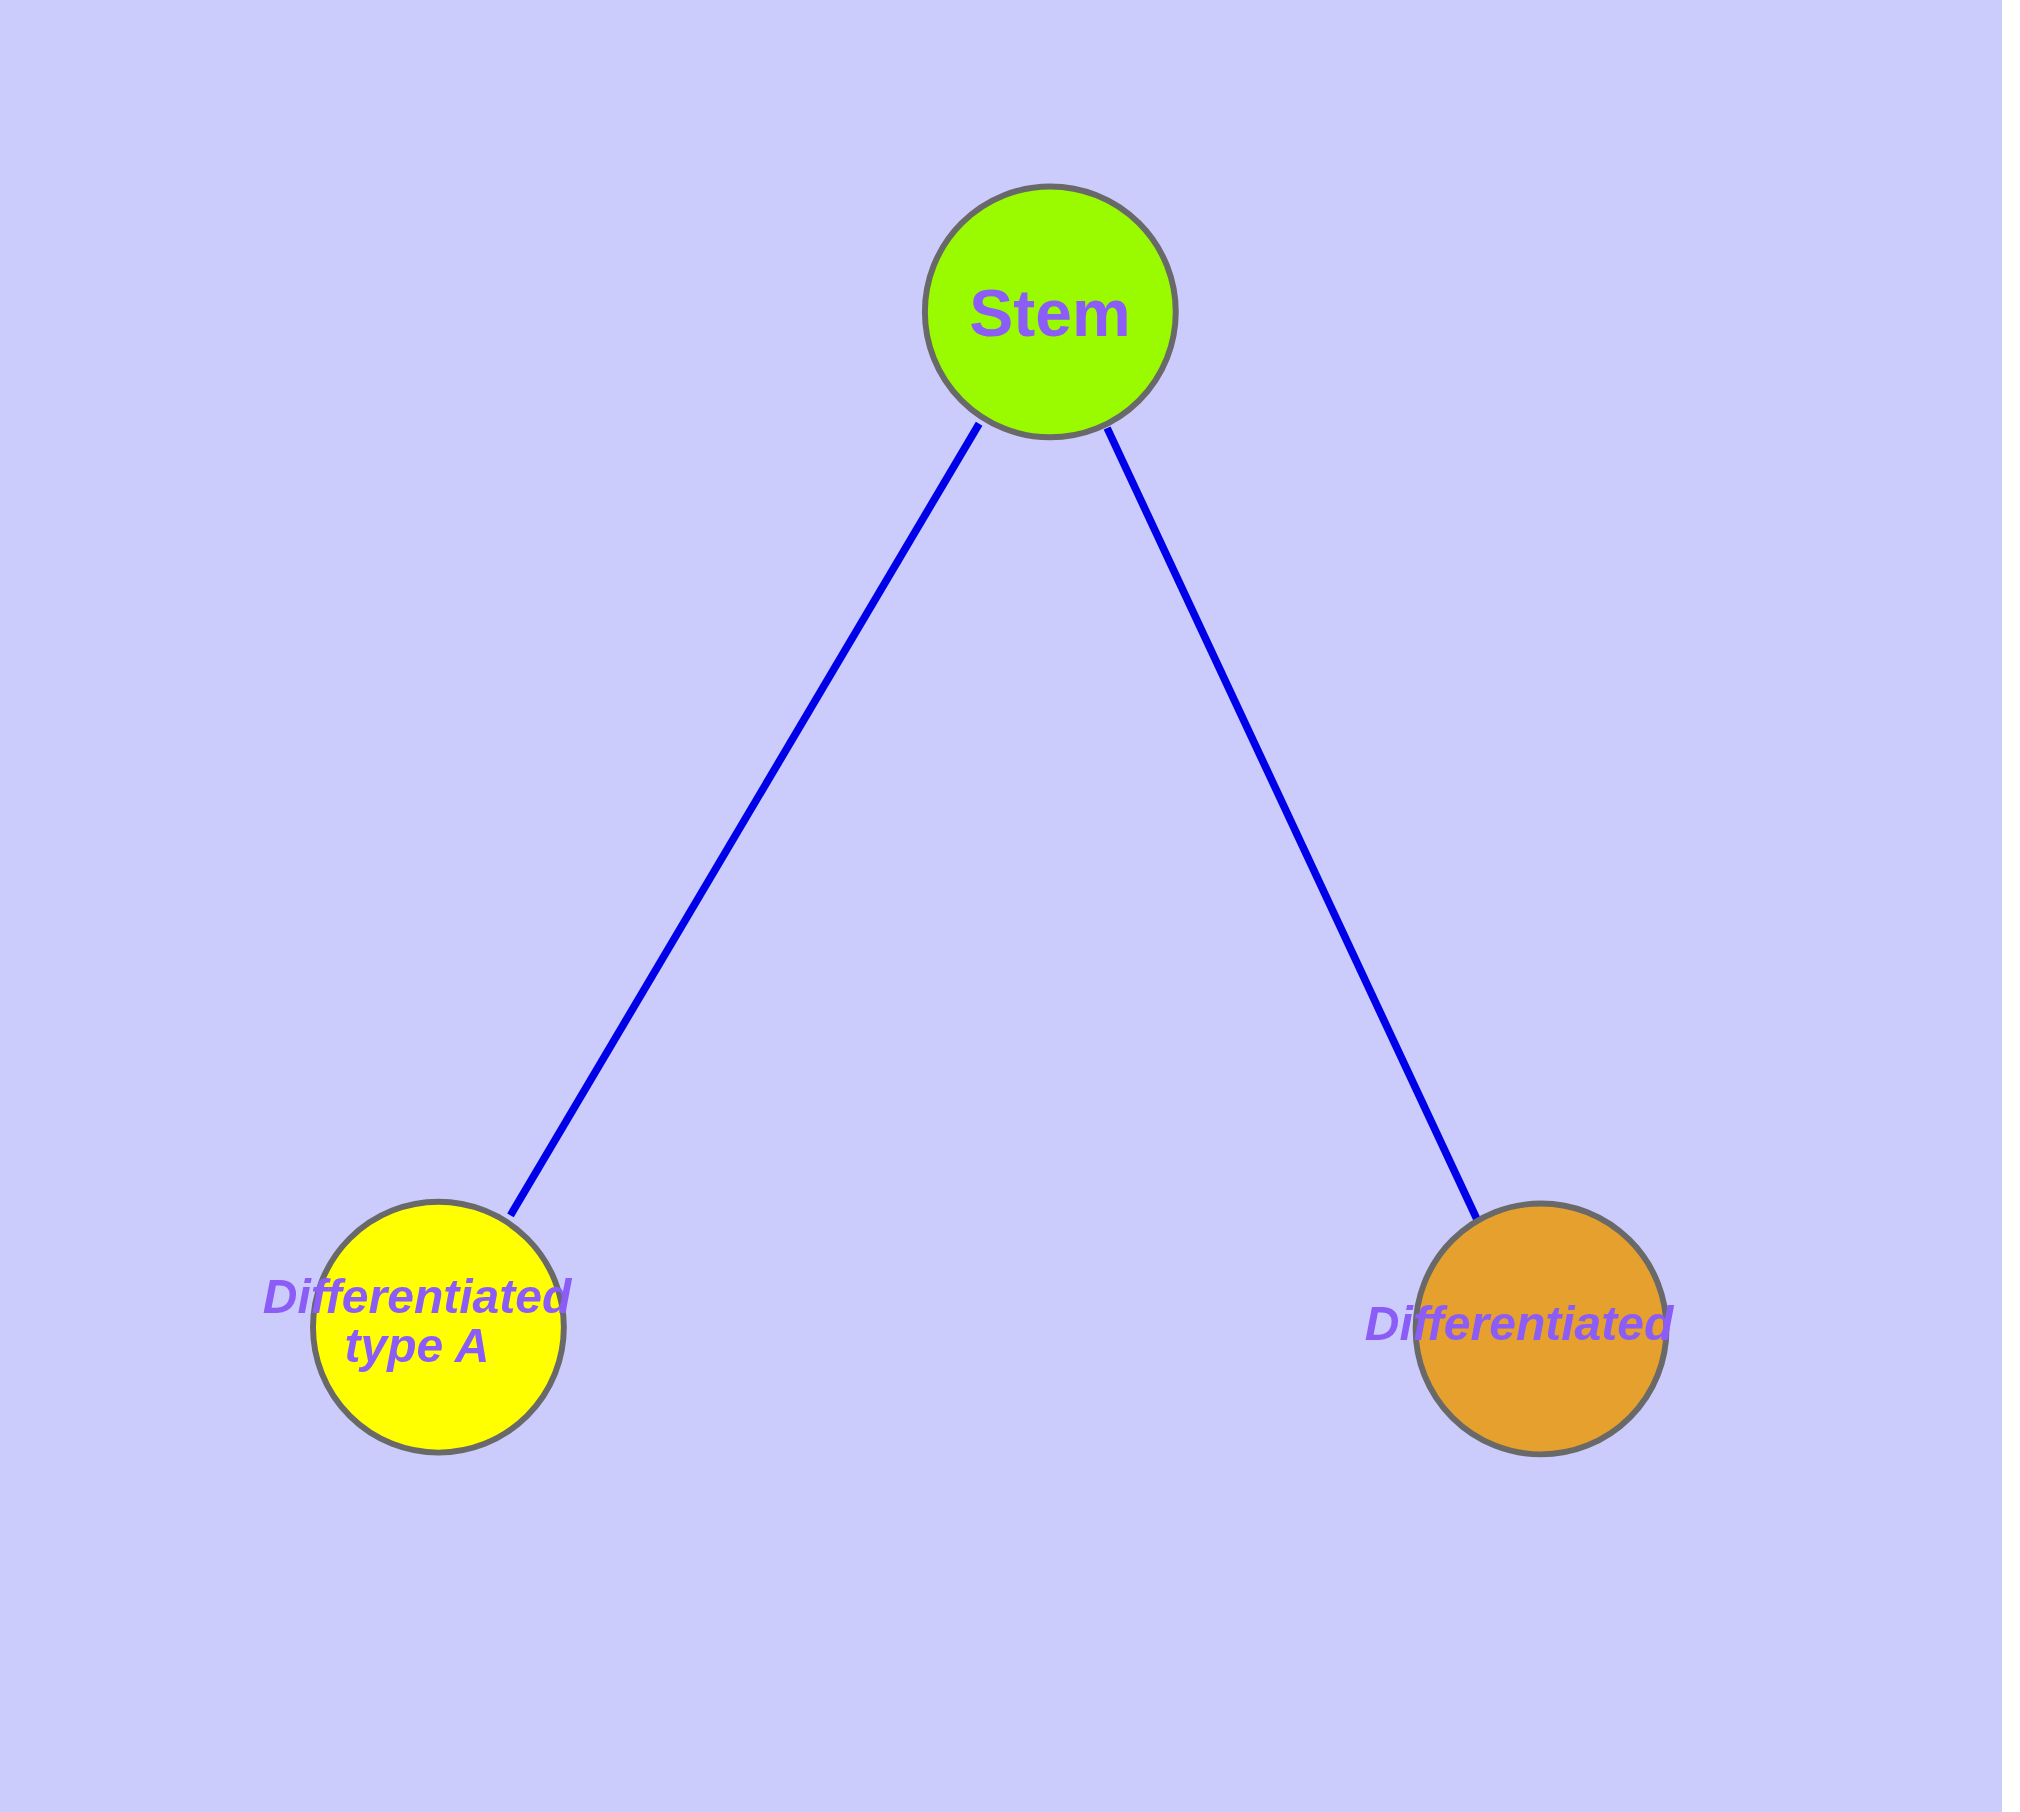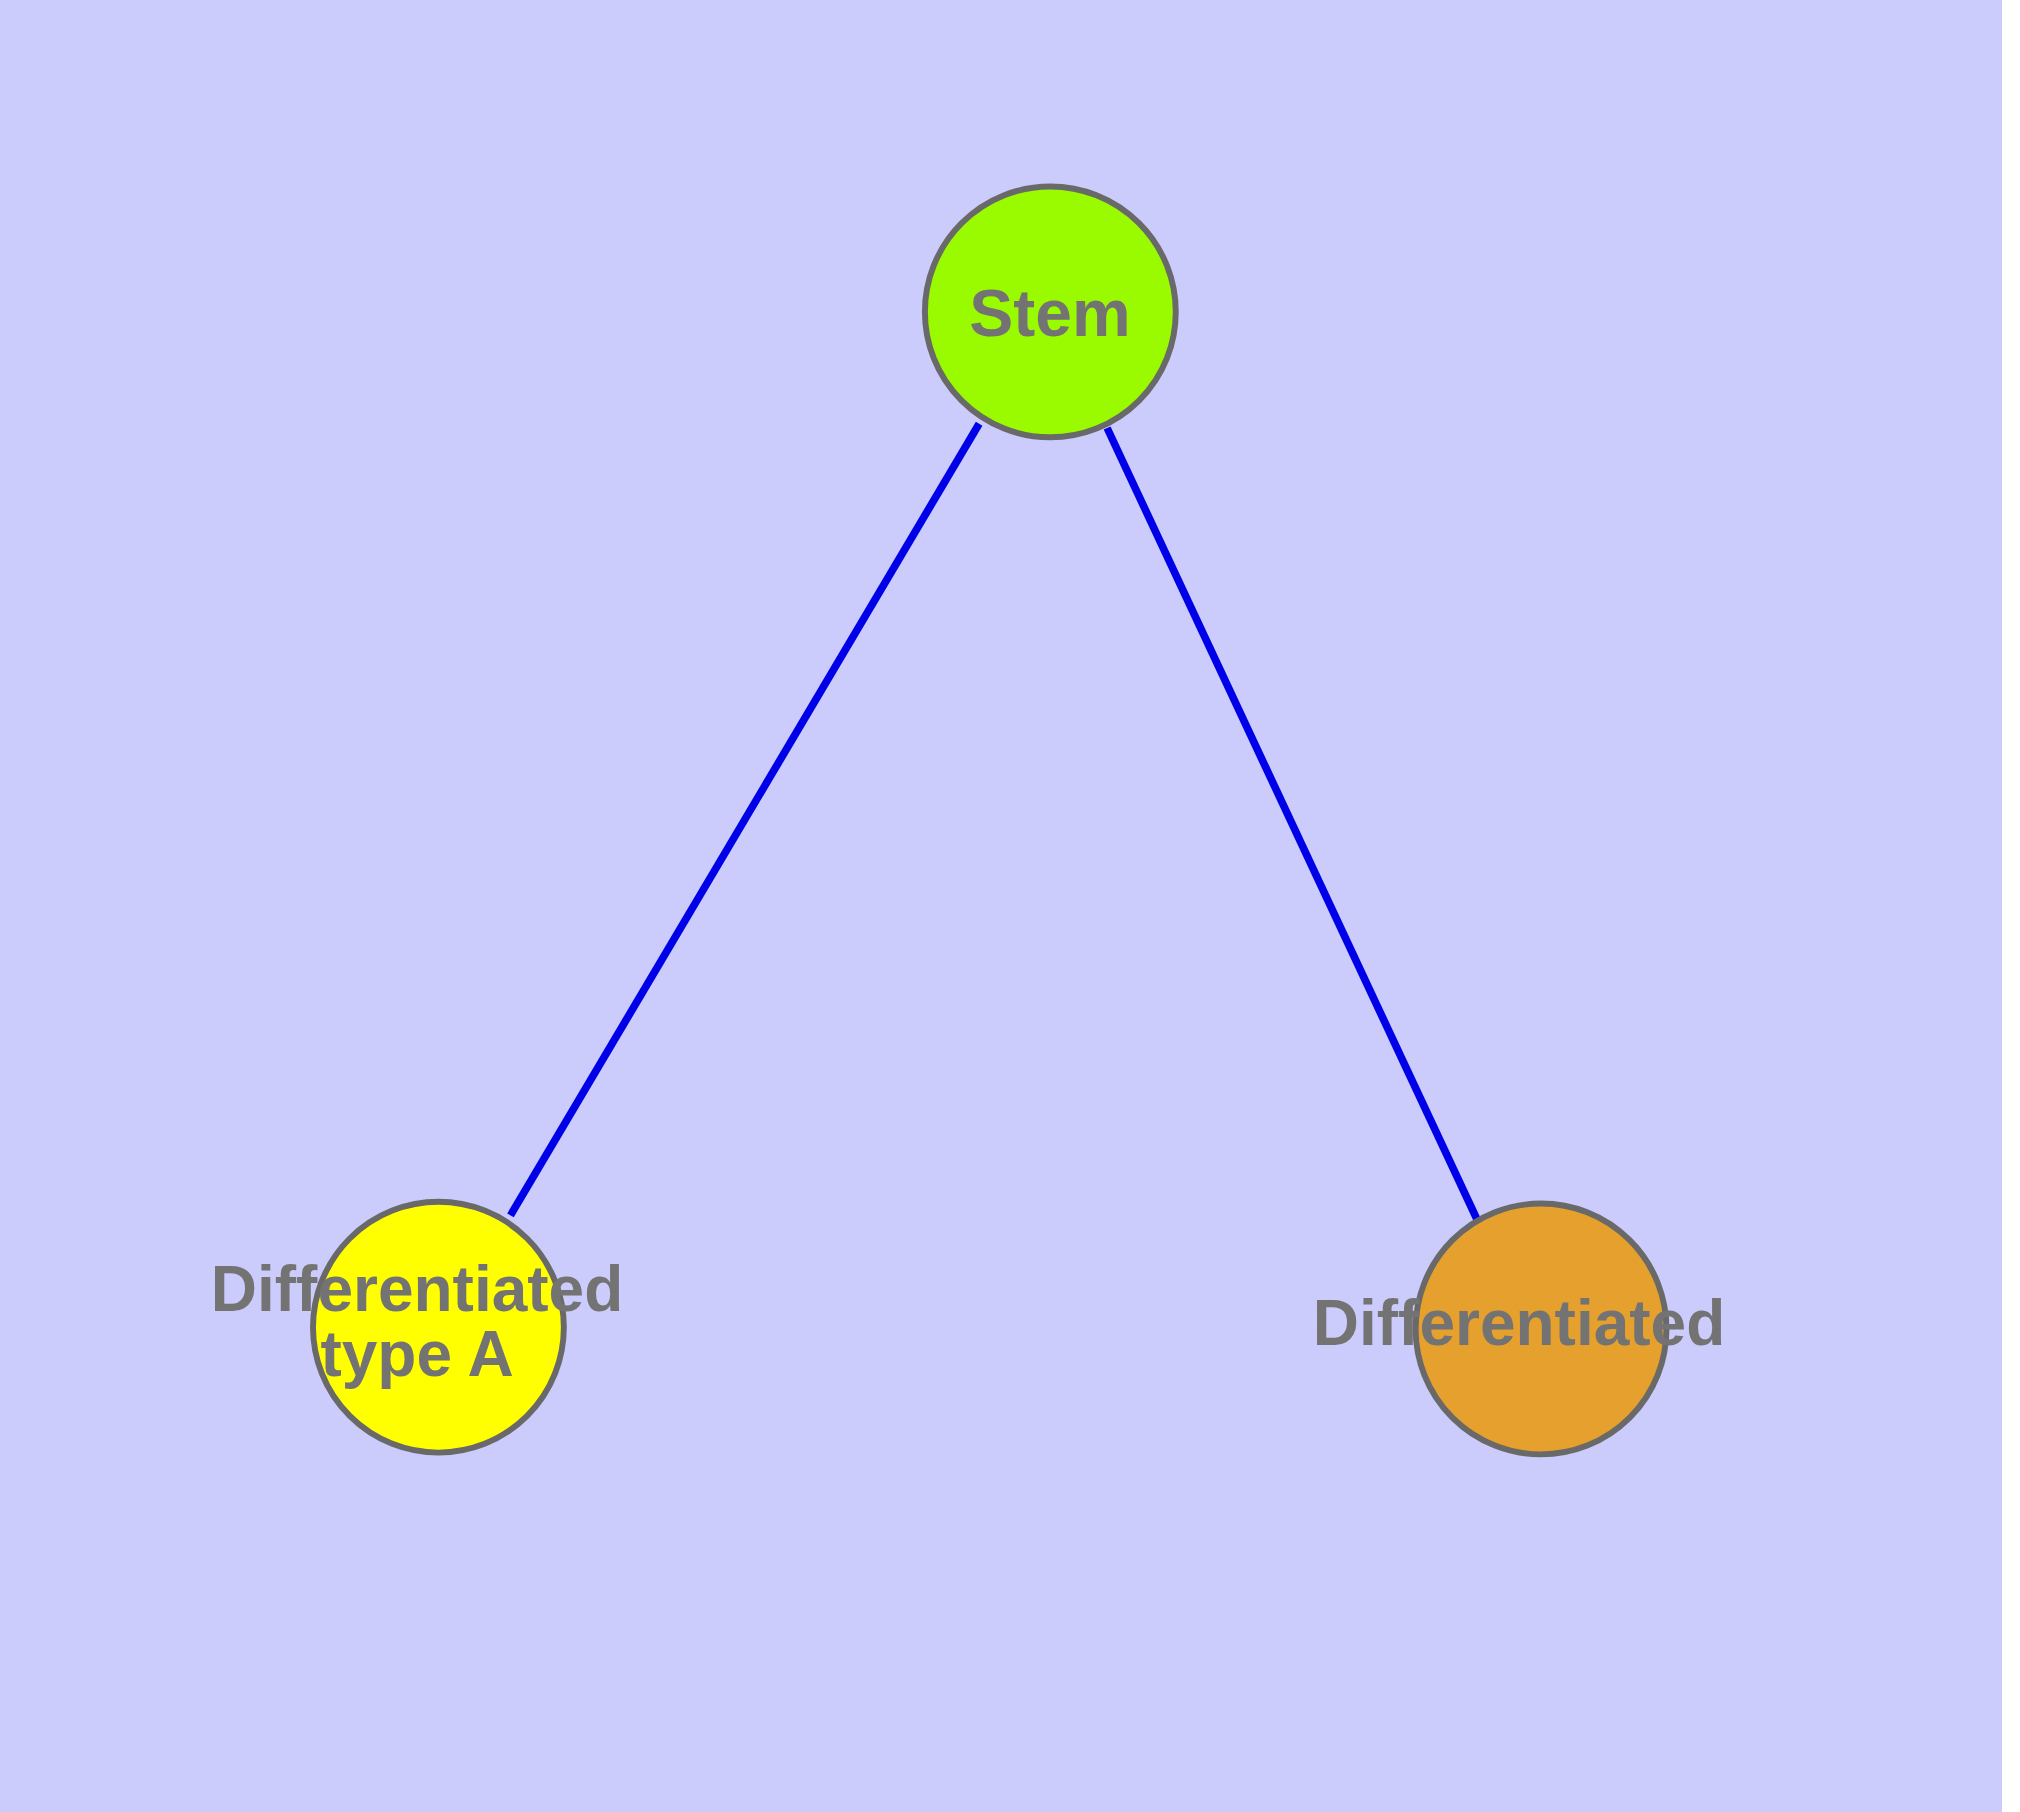--- a/index.html
+++ b/index.html
@@ -31,31 +31,32 @@
     position: absolute;
     left: 0;
     top: 0;
     width: 2021px;
     height: 1812px;
   }
   .node-label {
     position: absolute;
     text-align: center;
     font-weight: bold;
-    color: #737373;
+    color: #8b5cf6;
     line-height: 1.02;
     white-space: nowrap;
     pointer-events: none;
     transform: translate(-50%, -50%);
   }
   .node-label.big {
     font-size: 66px;
   }
   .node-label.multi {
-    font-size: 64px;
+    font-size: 48px;
+    font-style: italic;
   }
 </style>
 </head>
 <body>
 
 <div id="canvas">
 
   <div id="plot-background" style="background: rgb(204, 204, 252);"></div>
 
   <svg id="graph-svg" viewBox="0 0 2384 2138">

